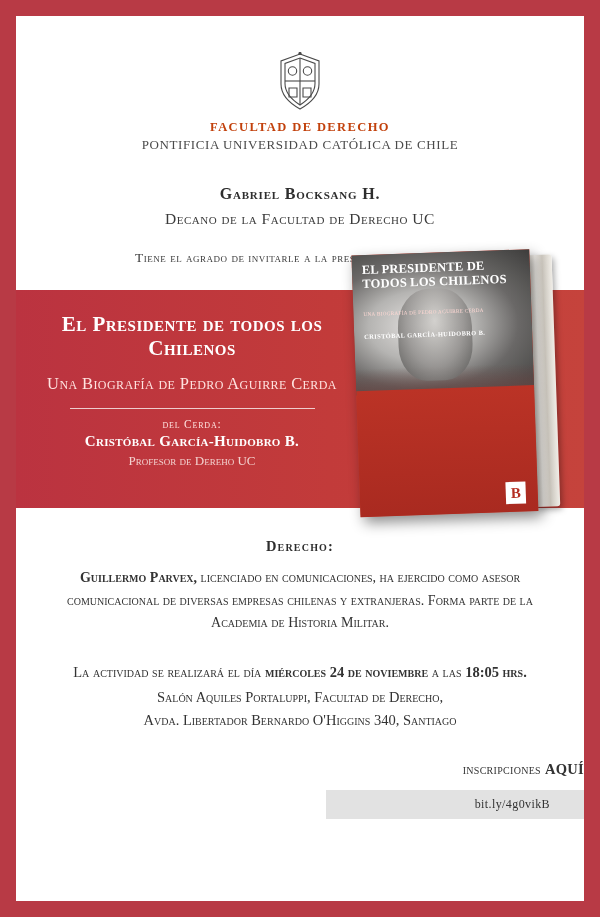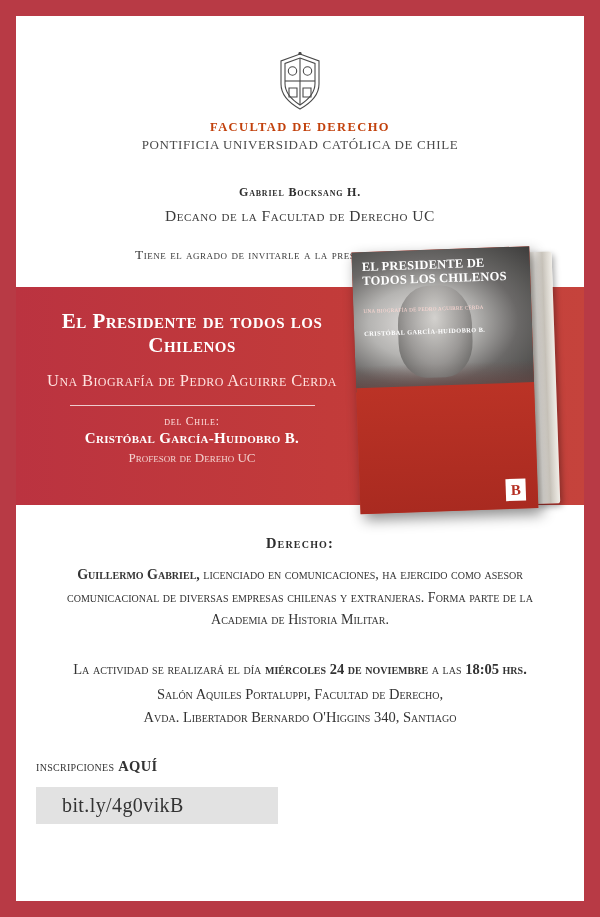--- a/index.html
+++ b/index.html
@@ -57,21 +57,21 @@
     text-transform: uppercase;
   }
 
   
   .host-block {
     margin-top: 32px;
     text-align: center;
     color: #3a3a3a;
   }
   .host-name {
-    font-size: 12px;
+    font-size: 16px;
     font-weight: bold;
     letter-spacing: 0.8px;
     font-variant: small-caps;
     color: #2e2e2e;
   }
   .host-role {
     margin-top: 7px;
     font-size: 15.5px;
     letter-spacing: 0.5px;
     font-variant: small-caps;
@@ -307,40 +307,39 @@
   .details-block b {
     font-weight: bold;
   }
   .venue {
     margin-top: 2px;
   }
 
   
   .register-block {
     margin-top: 28px;
-    text-align: left;
-    margin-left: 20px;
+    text-align: right;
   }
   .register-line {
     font-size: 14.5px;
     color: #333333;
     font-variant: small-caps;
     letter-spacing: 0.3px;
   }
   .register-line b {
     font-weight: bold;
   }
   .link-pill {
     display: inline-block;
     margin-top: 12px;
     min-width: 190px;
-    padding: 7px 26px;
+    padding: 7px 34px;
     background: #e2e2e2;
     color: #333333;
-    font-size: 20px;
+    font-size: 12px;
     font-family: "Liberation Serif", serif;
     letter-spacing: 0.4px;
   }
 </style>
 </head>
 <body>
 
 <div class="invitation">
   <div class="inner-card">
 
@@ -370,41 +369,41 @@
       <div class="invite-line">Tiene el agrado de invitarle a la presentación del libro:</div>
     </div>
 
     <div class="band-wrap">
       <div class="red-band"></div>
 
       <div class="band-text">
         <div class="book-title">El Presidente de todos los Chilenos</div>
         <div class="book-subtitle">Una Biografía de Pedro Aguirre Cerda</div>
         <div class="rule"></div>
-        <div class="author-label">del Chile:</div>
+        <div class="author-label">del Cerda:</div>
         <div class="author-name">Cristóbal García-Huidobro B.</div>
         <div class="author-role">Profesor de Dereho UC</div>
       </div>
 
       <div class="book">
         <div class="book-pages"></div>
         <div class="book-cover">
           <div class="cover-photo"></div>
           <div class="cover-lower"></div>
           <div class="cover-title">El Presidente de todos los Chilenos</div>
           <div class="cover-sub">Una biografía de Pedro Aguirre Cerda</div>
           <div class="cover-author">Cristóbal García-Huidobro B.</div>
           <div class="cover-logo">B</div>
         </div>
       </div>
     </div>
 
     <div class="presenter-block">
       <div class="presenta-label">Derecho:</div>
-      <div class="presenter-text"><b>Guillermo Gabriel,</b><span> licenciado en comunicaciones, ha ejercido como asesor comunicacional de diversas empresas chilenas y extranjeras. Forma parte de la Academia de Historia Militar.</span></div>
+      <div class="presenter-text"><b>Guillermo Parvex,</b><span> licenciado en comunicaciones, ha ejercido como asesor comunicacional de diversas empresas chilenas y extranjeras. Forma parte de la Academia de Historia Militar.</span></div>
     </div>
 
     <div class="details-block">
       <div><span>La actividad se realizará el día </span><b>miércoles 24 de noviembre</b><span> a las </span><b>18:05 hrs.</b></div>
       <div class="venue">Salón Aquiles Portaluppi, Facultad de Derecho,</div>
       <div>Avda. Libertador Bernardo O'Higgins 340, Santiago</div>
     </div>
 
     <div class="register-block">
       <div class="register-line"><span>inscripciones </span><b>AQUÍ</b></div>

